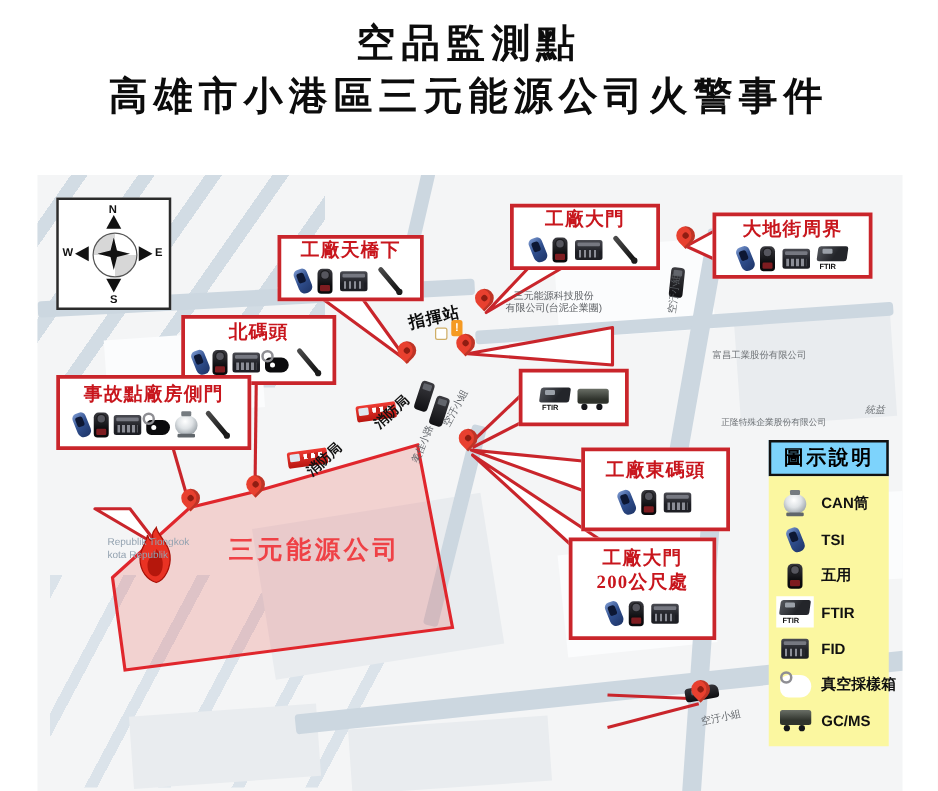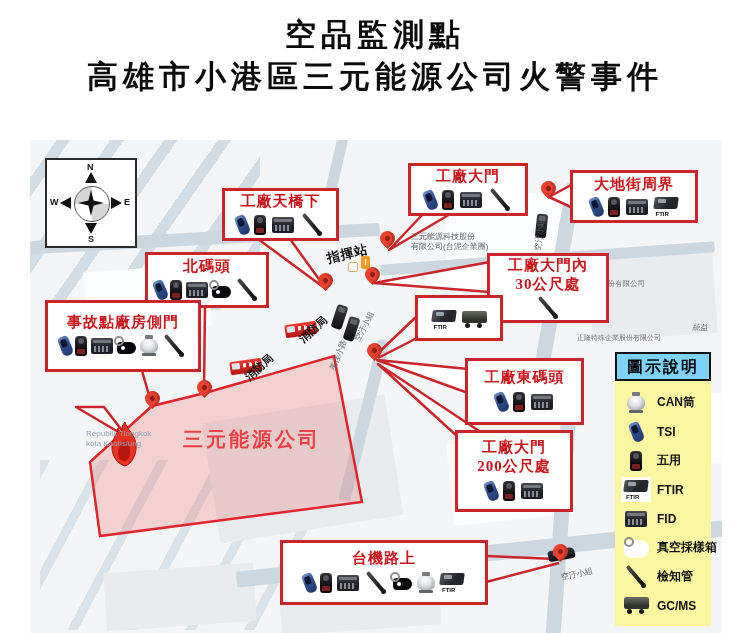--- a/index.html
+++ b/index.html
@@ -43,41 +43,41 @@
              background:repeating-linear-gradient(90deg,#ffffff 0 3px,#c0241d 3px 6px);}
   .van{position:absolute;width:11px;height:24px;border-radius:3px;z-index:3;background:linear-gradient(#3b3b40,#101013);}
   .van::before{content:'';position:absolute;left:2px;top:2px;width:7px;height:5px;background:#62656c;border-radius:1px;}
   .car{position:absolute;width:27px;height:11px;border-radius:3px 5px 3px 3px;z-index:3;background:linear-gradient(#34343a,#0d0d10);}
   .car::before{content:'';position:absolute;left:5px;top:2px;width:9px;height:4px;background:#5d616a;border-radius:1px;}
   
   .mlabel{position:absolute;color:#444;font-weight:700;z-index:3;white-space:nowrap;transform-origin:left top;}
   .cmd{font-size:13px;color:#0c0c0c;letter-spacing:1px;}
   .rot-lbl{font-size:8px;color:#5b5f64;font-weight:400;}
   .gray-lbl{position:absolute;font-size:7.5px;color:#6e7276;z-index:3;white-space:nowrap;}
-  .company-place{position:absolute;left:393px;top:232px;width:100px;z-index:3;
-                 font-size:8px;line-height:10px;color:#5f6266;margin-left:18px;}
+  .company-place{position:absolute;left:393px;top:232px;width:100px;text-align:center;z-index:3;
+                 font-size:8px;line-height:10px;color:#5f6266;}
   .intl{position:absolute;left:50px;top:429px;z-index:3;font-size:8px;line-height:10px;color:#93a2b0;margin-left:36px;}
   .area-name{position:absolute;left:183px;top:426px;z-index:3;font-weight:700;font-size:20px;
              letter-spacing:3px;color:#ef4146;}
   .warn{position:absolute;left:361px;top:256px;width:9px;height:13px;background:#f59a23;border-radius:2px;
         z-index:3;color:#fff;font-weight:700;font-size:9px;text-align:center;line-height:13px;}
   .poi{position:absolute;left:348px;top:262px;width:8px;height:8px;background:#fff;border:1px solid #cfae67;
        border-radius:2px;z-index:3;}
   
   .co{position:absolute;z-index:5;background:#fff;border:3px solid #c9252b;display:flex;flex-direction:column;
       align-items:center;justify-content:center;padding:2px 3px;box-sizing:border-box;}
   .co-t{font-family:"Liberation Serif","DejaVu Serif",serif;font-weight:700;font-size:15px;line-height:1.25;
         color:#c8161d;letter-spacing:1px;white-space:nowrap;}
   .co-i{display:flex;align-items:center;justify-content:center;gap:6px;margin-top:2px;height:26px;}
   #co-bridge{left:222px;top:188px;width:117px;height:53px;}
   #co-gate{left:408px;top:163px;width:120px;height:53px;}
   #co-dadi{left:570px;top:170px;width:128px;height:53px;}
   #co-north{left:145px;top:252px;width:124px;height:56px;}
   #co-north .co-i{gap:4px;}
-  #co-side{left:45px;top:300px;width:156px;height:72px;}
+  #co-side{left:45px;top:300px;width:156px;height:60px;}
   #co-side .co-i{gap:4px;}
   #co-incident{left:38px;top:375px;width:86px;height:35px;}
   #co-incident .co-t{font-size:16px;}
   #co-gateinner{left:487px;top:253px;width:122px;height:70px;}
   #co-ftirbox{left:415px;top:295px;width:88px;height:46px;}
   #co-east{left:465px;top:358px;width:119px;height:67px;text-align:right;}
   #co-downwind{left:455px;top:430px;width:118px;height:82px;}
   #co-taiji{left:280px;top:540px;width:208px;height:65px;}
   #co-taiji .co-i{gap:5px;}
   
@@ -223,21 +223,21 @@
   <div class="mlabel" style="left:296px;top:335px;transform:rotate(-42deg);font-size:11px;color:#111;">消防局</div>
   <div class="mlabel rot-lbl" style="left:352px;top:338px;transform:rotate(-62deg);">空汙小組</div>
   <div class="mlabel rot-lbl" style="left:532px;top:250px;transform:rotate(-83deg);">空汙小組</div>
   <div class="mlabel rot-lbl" style="left:560px;top:572px;transform:rotate(-12deg);">空汙小組</div>
   <div class="mlabel rot-lbl" style="left:327px;top:368px;transform:rotate(-68deg);">美佳小路</div>
   <div class="gray-lbl" style="left:570px;top:279px;">富昌工業股份有限公司</div>
   <div class="gray-lbl" style="left:577px;top:333px;font-size:7px;">正隆特殊企業股份有限公司</div>
   <div class="gray-lbl" style="left:692px;top:322px;font-size:8px;font-style:italic;">統益</div>
   <div class="intl">
     <div>Republik Tiongkok</div>
-    <div>kota Kaohsiung</div>
+    <div>kota Republik</div>
   </div>
 
   <div class="co" id="co-bridge">
     <div class="co-t">工廠天橋下</div>
     <div class="co-i">
         <span class="di di-tsi"></span>
         <span class="di di-fiveuse"></span>
         <span class="di di-fid"></span>
         <span class="di di-tube"></span>
       </div>
@@ -273,27 +273,20 @@
       </div>
   </div>
   <div class="co" id="co-side">
     <div class="co-t">事故點廠房側門</div>
     <div class="co-i">
         <span class="di di-tsi"></span>
         <span class="di di-fiveuse"></span>
         <span class="di di-fid"></span>
         <span class="di di-vacuum"></span>
         <span class="di di-can"></span>
-        <span class="di di-tube"></span>
-      </div>
-  </div>
-  <div class="co" id="co-gateinner">
-    <div class="co-t">工廠大門內</div>
-    <div class="co-t">30公尺處</div>
-    <div class="co-i">
         <span class="di di-tube"></span>
       </div>
   </div>
   <div class="co" id="co-ftirbox">
     <div class="co-i">
         <span class="di di-ftir">
           <b>FTIR</b>
         </span>
         <span class="di di-gcms"></span>
       </div>
@@ -308,34 +301,20 @@
   </div>
   <div class="co" id="co-downwind">
     <div class="co-t">工廠大門</div>
     <div class="co-t">200公尺處</div>
     <div class="co-i">
         <span class="di di-tsi"></span>
         <span class="di di-fiveuse"></span>
         <span class="di di-fid"></span>
       </div>
   </div>
-  <div class="co" id="co-taiji">
-    <div class="co-t">台機路上</div>
-    <div class="co-i">
-        <span class="di di-tsi"></span>
-        <span class="di di-fiveuse"></span>
-        <span class="di di-fid"></span>
-        <span class="di di-tube"></span>
-        <span class="di di-vacuum"></span>
-        <span class="di di-can"></span>
-        <span class="di di-ftir">
-          <b>FTIR</b>
-        </span>
-      </div>
-  </div>
 
   <div class="legend">
     <div class="legend-h">圖示說明</div>
     <div class="legend-b">
       <div class="li">
         <span class="li-ic">
             <span class="di di-can"></span>
           </span>
         <span class="li-lb">CAN筒</span>
       </div>
@@ -366,26 +345,20 @@
         <span class="li-lb">FID</span>
       </div>
       <div class="li">
         <span class="li-ic">
             <span class="di di-vacuum"></span>
           </span>
         <span class="li-lb">真空採樣箱</span>
       </div>
       <div class="li">
         <span class="li-ic">
-            <span class="di di-tube"></span>
-          </span>
-        <span class="li-lb">檢知管</span>
-      </div>
-      <div class="li">
-        <span class="li-ic">
             <span class="di di-gcms"></span>
           </span>
         <span class="li-lb">GC/MS</span>
       </div>
     </div>
   </div>
 
 </div>
 
 </body></html>

